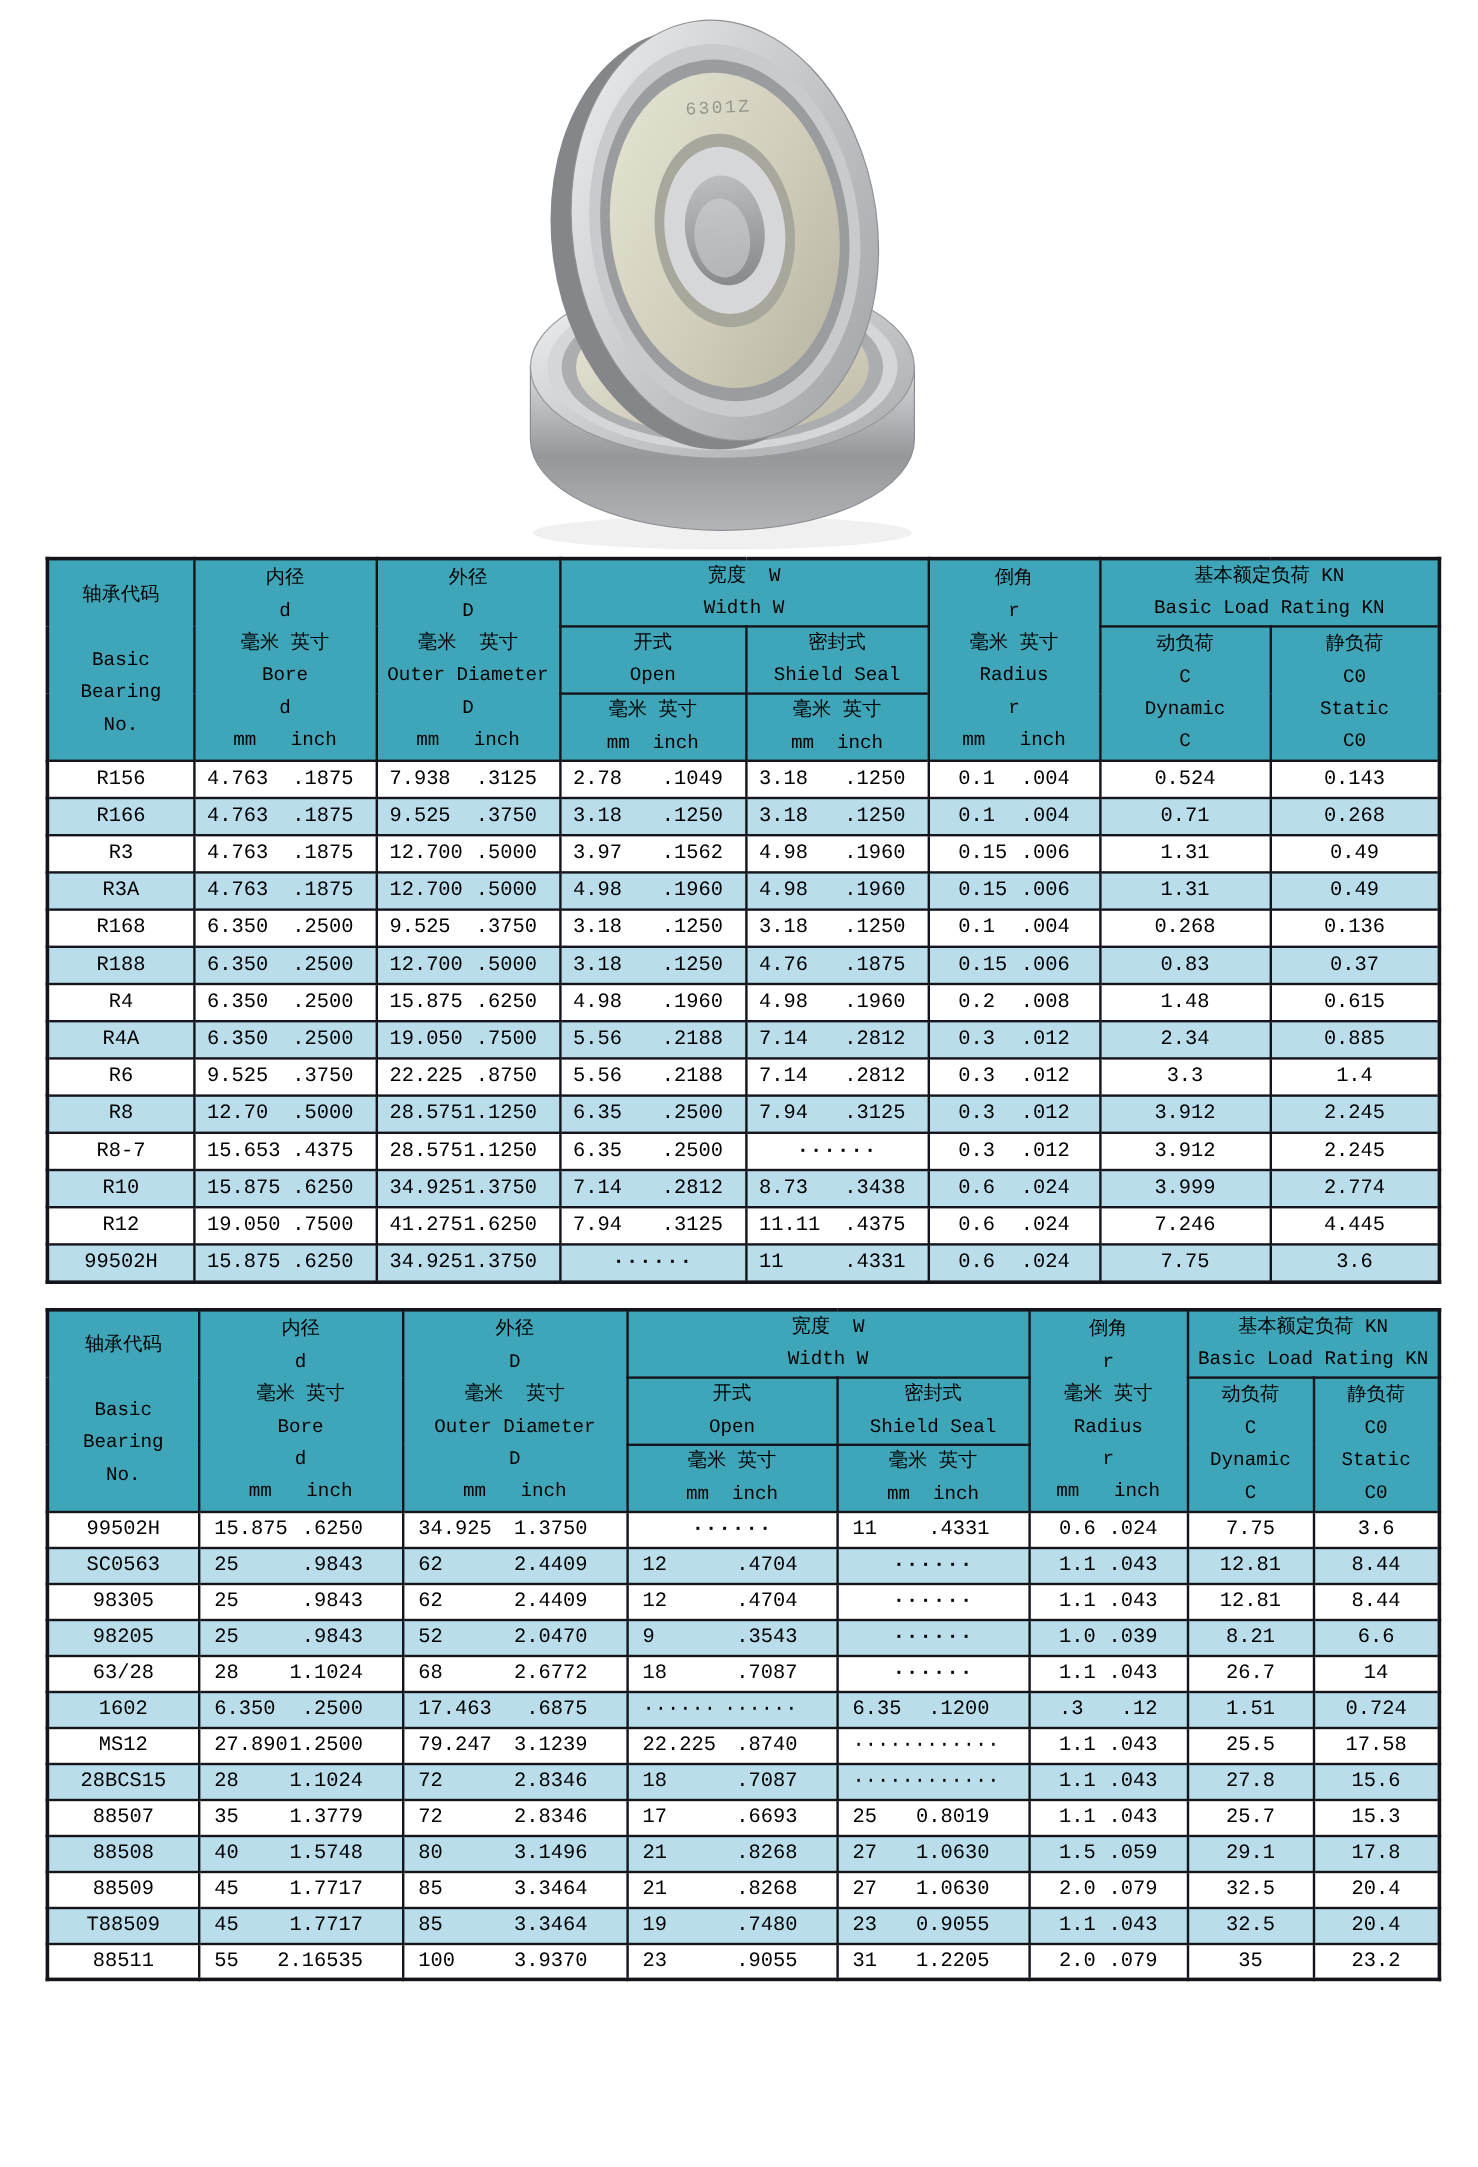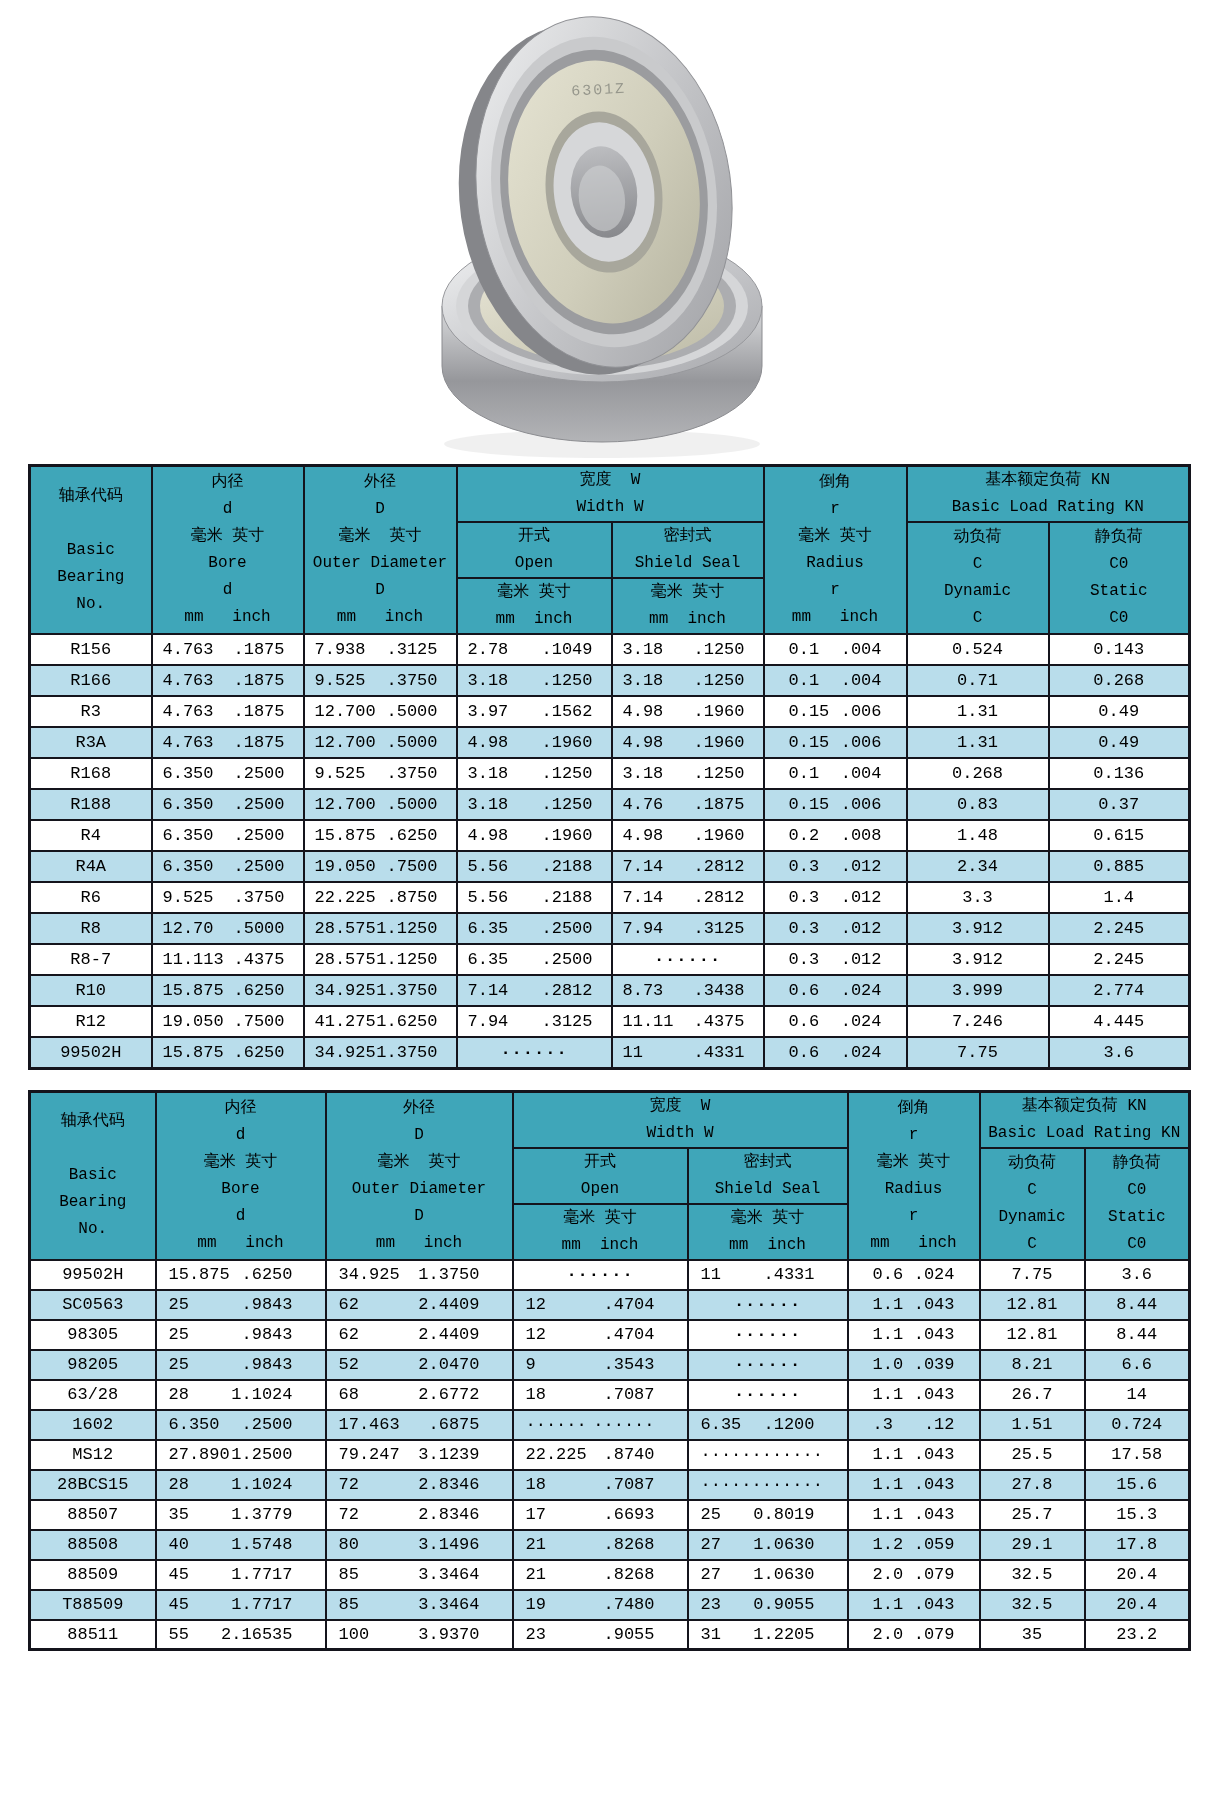--- a/index.html
+++ b/index.html
@@ -14,21 +14,21 @@
     width:1232px;height:1806px;overflow:hidden;
     background:var(--page-bg);
     color:#000;
     font-family:"Liberation Mono","DejaVu Sans Mono",monospace;
   }
   .photo-area{position:relative;height:464px;}
   .photo-area svg{position:absolute;left:352px;top:6px;}
   table.spec{
     border-collapse:collapse;
     table-layout:fixed;
-    margin-left:28px;
+    margin-left:38px;
     width:1160px;
     border:3px solid var(--border);
   }
   table.spec + table.spec{margin-top:20px;}
   th,td{border:2px solid var(--border);padding:0;}
   thead th{background:var(--header-bg);font-weight:normal;}
   .hc{
     white-space:pre-line;
     text-align:center;
     font-size:16px;
@@ -551,21 +551,21 @@
             <span>.012</span>
           </div>
         </td>
         <td class="center">3.912</td>
         <td class="center">2.245</td>
       </tr>
       <tr>
         <td class="center">R8-7</td>
         <td>
           <div class="pw">
-            <span>11.113</span>
+            <span>15.653</span>
             <span>.4375</span>
           </div>
         </td>
         <td>
           <div class="pw">
             <span>28.575</span>
             <span>1.1250</span>
           </div>
         </td>
         <td>
@@ -1085,21 +1085,21 @@
           </div>
         </td>
         <td>
           <div class="pw">
             <span>27</span>
             <span>1.0630</span>
           </div>
         </td>
         <td>
           <div class="pw pw-r">
-            <span>1.2</span>
+            <span>1.5</span>
             <span>.059</span>
           </div>
         </td>
         <td class="center">29.1</td>
         <td class="center">17.8</td>
       </tr>
       <tr>
         <td class="center">88509</td>
         <td>
           <div class="pw">

